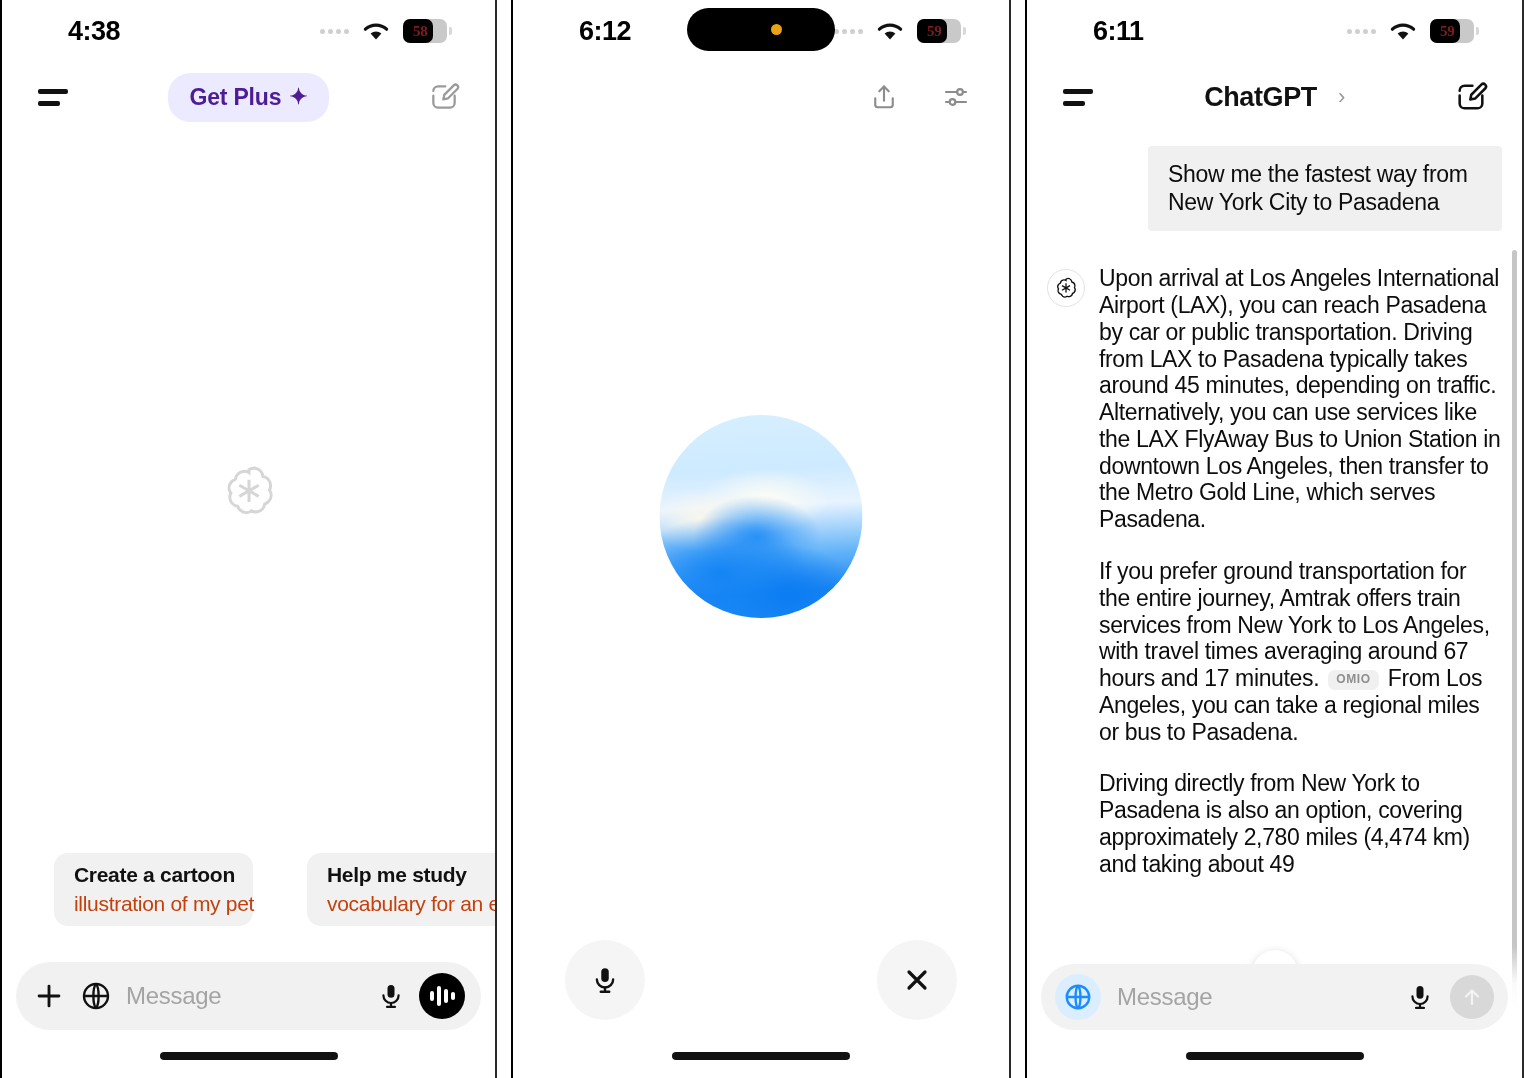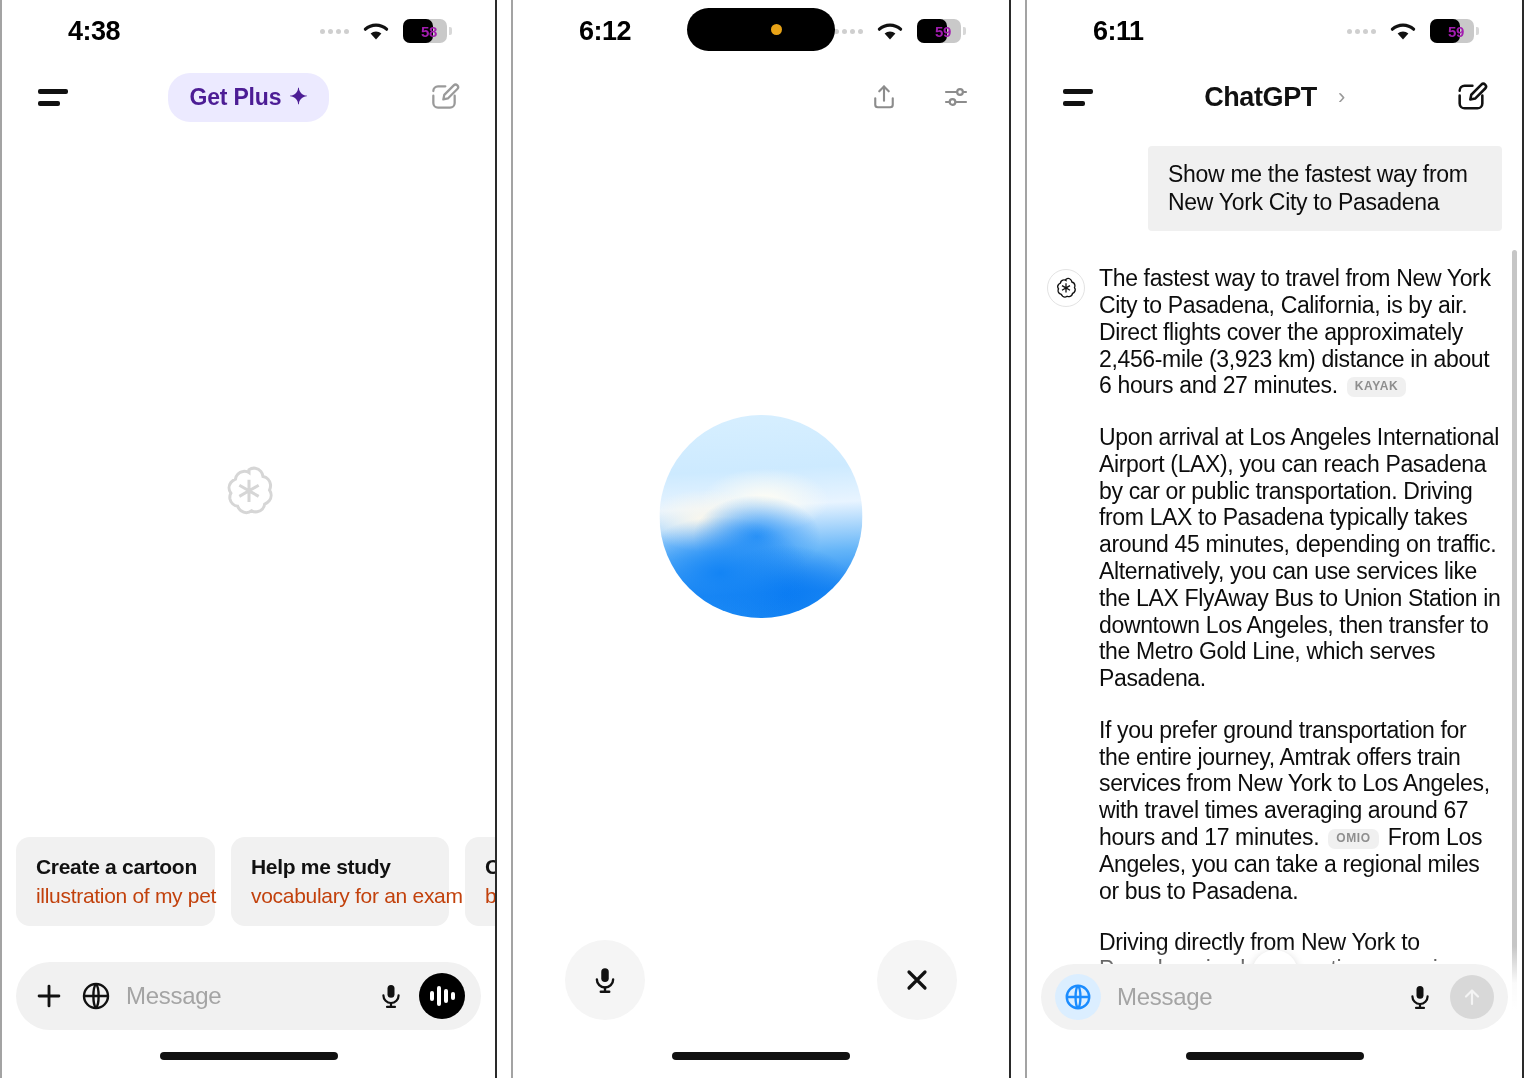--- a/index.html
+++ b/index.html
@@ -14,21 +14,21 @@
     width: 1524px; height: 1078px;
     display: flex;
     background: #ffffff;
   }
 
   
   .panel {
     position: relative;
     height: 1078px;
     background: #ffffff;
-    border-left: 2px solid #a3a3a3;
+    border-left: 2px solid #000000;
     border-right: 2px solid #2a2a2a;
     overflow: hidden;
     flex: 0 0 auto;
   }
   #panel-1 { width: 497px; }
   .gap { flex: 0 0 14px; background:#fff; }
   #panel-2 { width: 500px; }
   #panel-3 { width: 499px; }
 
   
@@ -66,25 +66,26 @@
   }
   .battery .fill {
     position:absolute; left:0; top:0; bottom:0;
     width: 30px;
     background: #000;
     border-radius: 7px;
   }
   .battery .pct {
     position: relative;
     z-index: 2;
-    color: #a21caf;
+    color: #7f1d1d;
     font-size: 15px;
     font-weight: 700;
-    padding-left: 18px;
+    padding-left: 10px;
     letter-spacing: -0.3px;
+    font-family: Liberation Serif, serif;
   }
   .battery:after {
     content:"";
     position:absolute; right:-5px; top:8px;
     width:3px; height:8px; border-radius:0 2px 2px 0;
     background:#d8d8d8;
   }
   .island {
     position: absolute;
     left: 50%; transform: translateX(-50%);
@@ -146,23 +147,24 @@
   .prompt-row {
     position:absolute;
     left: 14px; right: 0;
     bottom: 152px;
     display:flex; gap: 16px;
     overflow: hidden;
   }
   .prompt-card {
     background: #f1f1f1;
     border-radius: 14px;
-    padding: 18px 20px;
+    padding: 10px 20px;
     flex: 0 0 auto;
     cursor: pointer;
+    margin-left: 38px;
   }
   .prompt-card .t1 { font-size: 21px; font-weight: 700; color:#111; letter-spacing:-0.3px; white-space:nowrap; }
   .prompt-card .t2 { font-size: 21px; color:#c2410c; margin-top:5px; letter-spacing:-0.3px; white-space:nowrap; }
   #card-1 { width: 199px; }
   #card-2 { width: 218px; }
   #card-3 { width: 199px; }
 
   .composer {
     position:absolute;
     left: 14px; right: 14px;
@@ -531,24 +533,20 @@
 
         <div class="assistant">
           <div class="ai-avatar">
             <svg width="24" height="24" viewBox="0 0 24 24" fill="none" stroke="#111" stroke-width="1.3">
               <path d="M12 3.2c1.6-1.1 3.7-.8 4.9.7.5.6.8 1.3.9 2.1 1.6.3 2.9 1.6 3.1 3.3.1.8-.1 1.6-.4 2.3.9 1.3.9 3.1-.1 4.4-.5.7-1.2 1.1-1.9 1.4-.2 1.6-1.5 2.9-3.1 3.2-.8.1-1.6 0-2.3-.4-1.3 1-3.1 1-4.4 0-.6-.5-1.1-1.1-1.4-1.9-1.6-.2-2.9-1.5-3.2-3.1-.1-.8 0-1.6.4-2.3-1-1.3-1-3.1 0-4.4.5-.6 1.1-1.1 1.9-1.4.2-1.6 1.5-2.9 3.1-3.2.9-.2 1.8 0 2.5.5z"></path>
               <path d="M12 7.3v4.6l4 2.3M8 9.6l4 2.3 4-2.3M8 14.2l4-2.3v4.6"></path>
             </svg>
           </div>
           <div class="ai-text">
             <p>
-              <span>The fastest way to travel from New York City to Pasadena, California, is by air. Direct flights cover the approximately 2,456-mile (3,923 km) distance in about 6 hours and 27 minutes.</span>
-              <span class="cite">KAYAK</span>
-            </p>
-            <p>
               <span>Upon arrival at Los Angeles International Airport (LAX), you can reach Pasadena by car or public transportation. Driving from LAX to Pasadena typically takes around 45 minutes, depending on traffic. Alternatively, you can use services like the LAX FlyAway Bus to Union Station in downtown Los Angeles, then transfer to the Metro Gold Line, which serves Pasadena.</span>
             </p>
             <p>
               <span>If you prefer ground transportation for the entire journey, Amtrak offers train services from New York to Los Angeles, with travel times averaging around 67 hours and 17 minutes.</span>
               <span class="cite">OMIO</span>
               <span>From Los Angeles, you can take a regional miles or bus to Pasadena.</span>
             </p>
             <p>
               <span>Driving directly from New York to Pasadena is also an option, covering approximately 2,780 miles (4,474 km) and taking about 49</span>
             </p>

